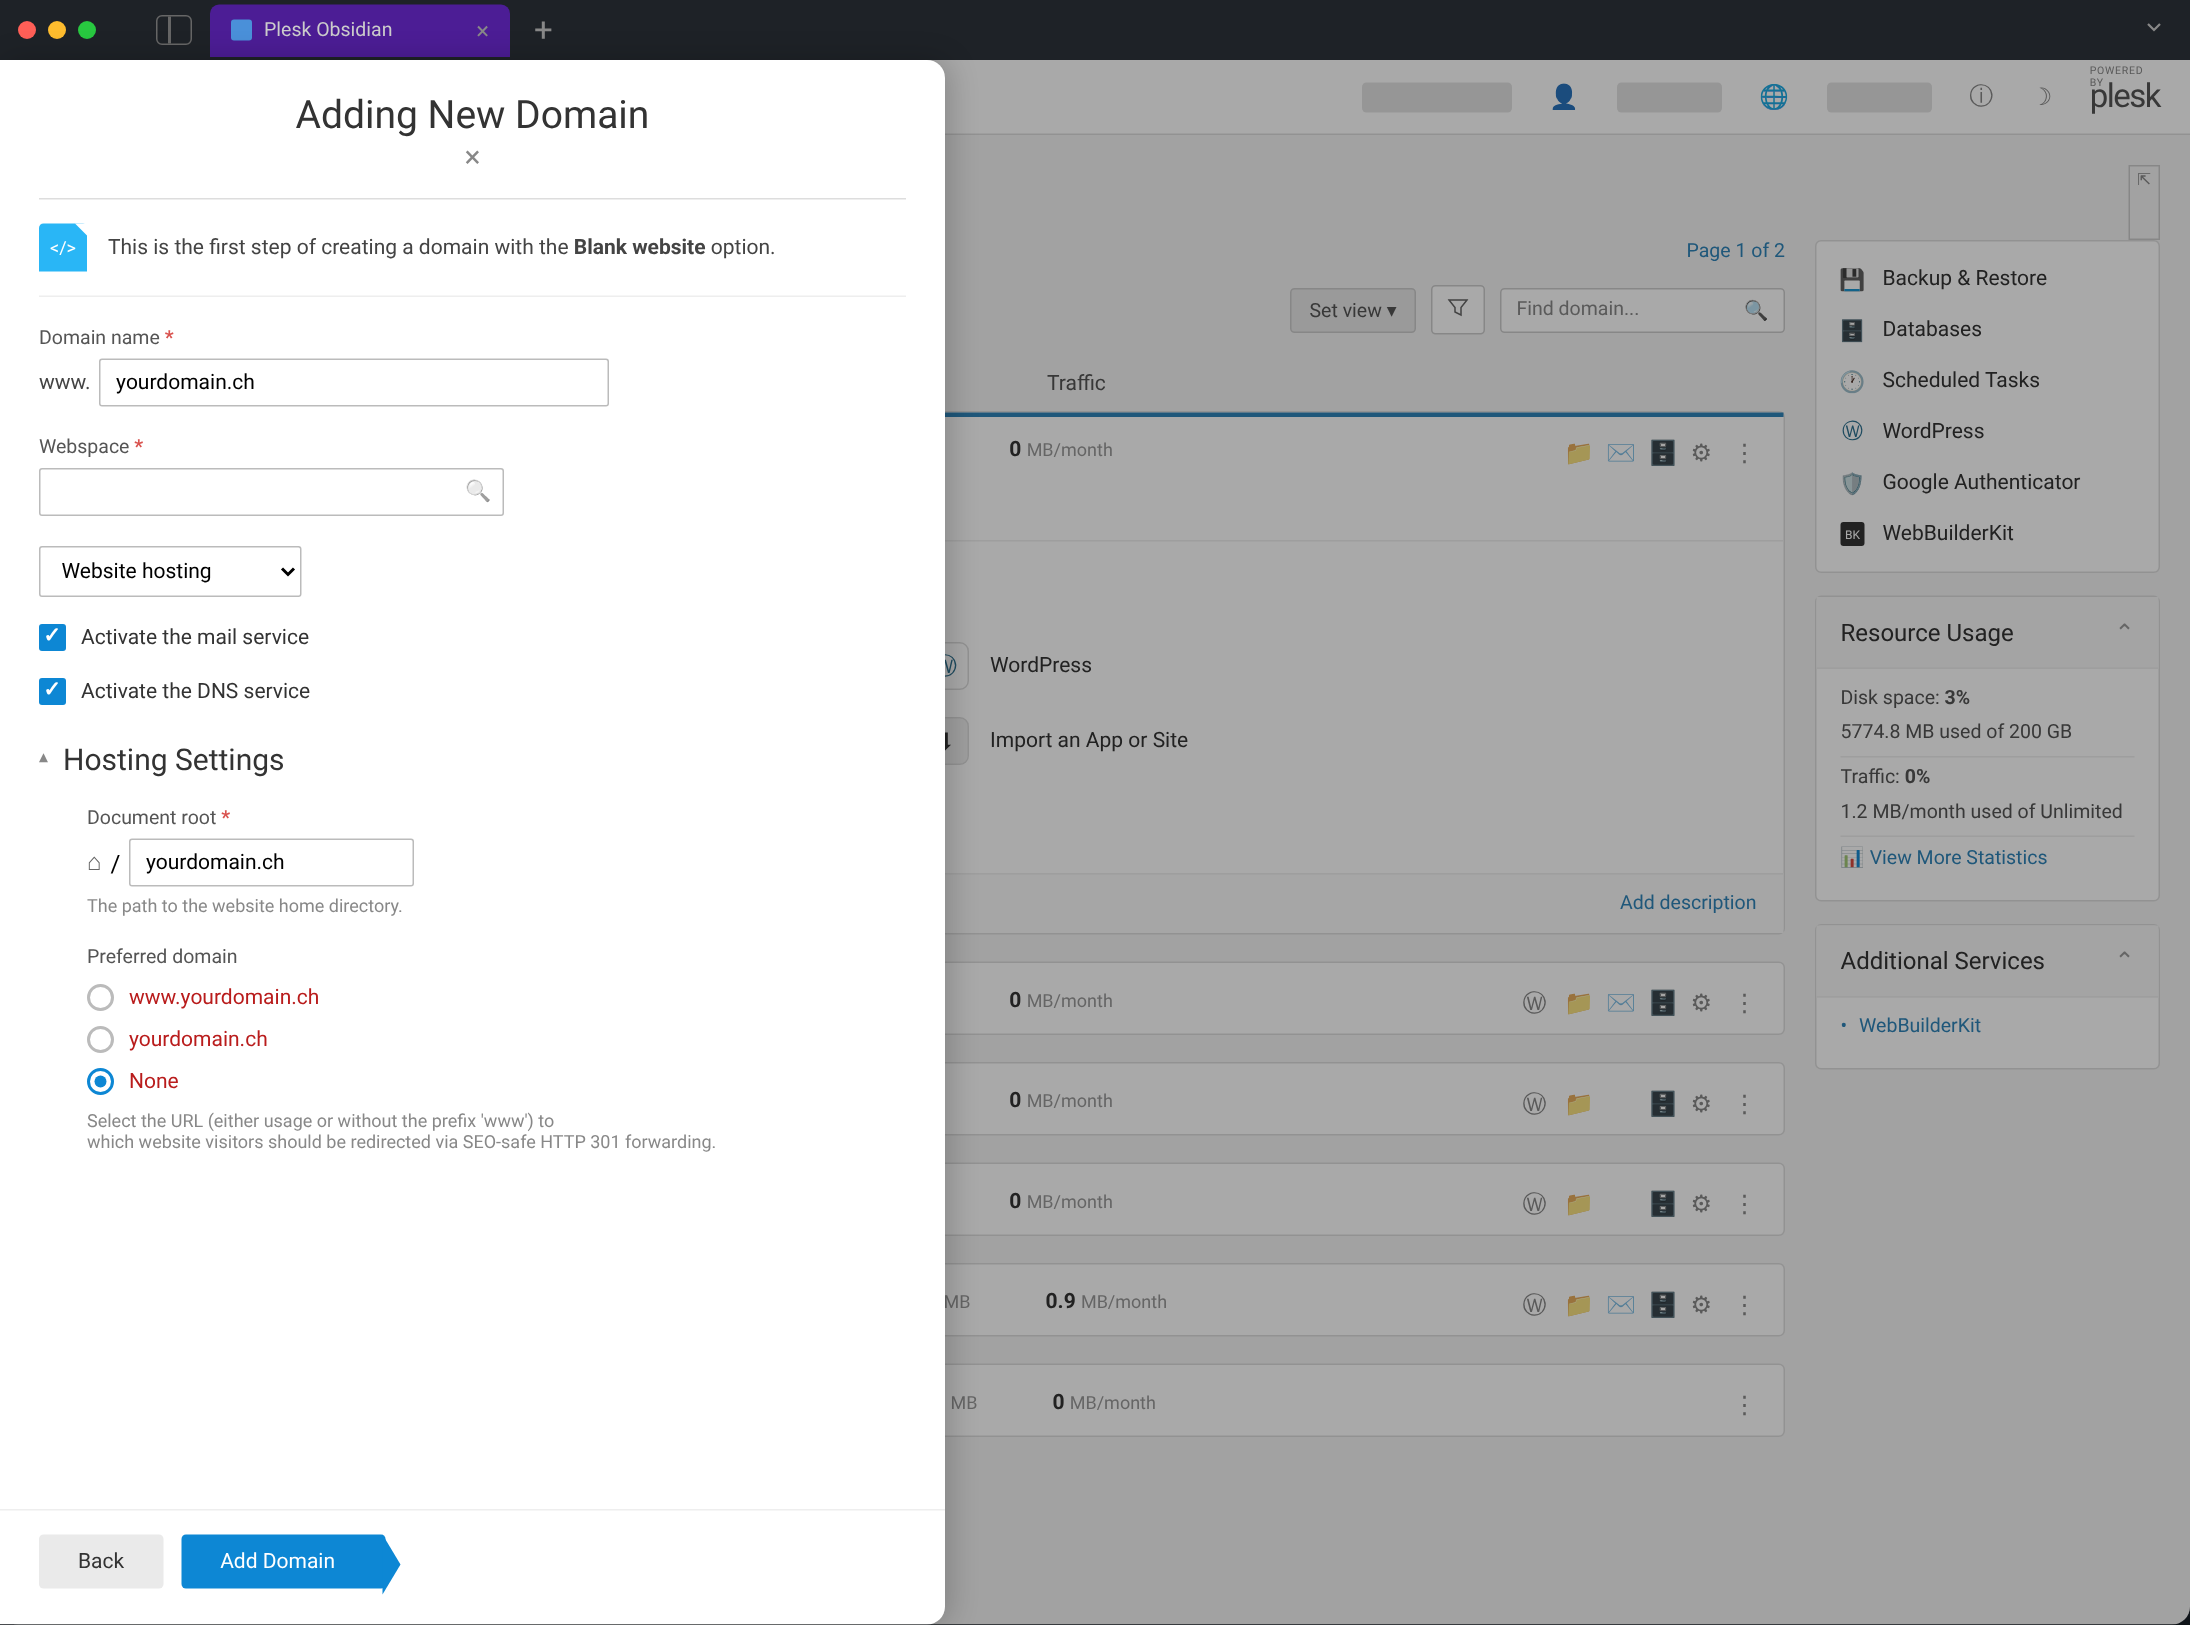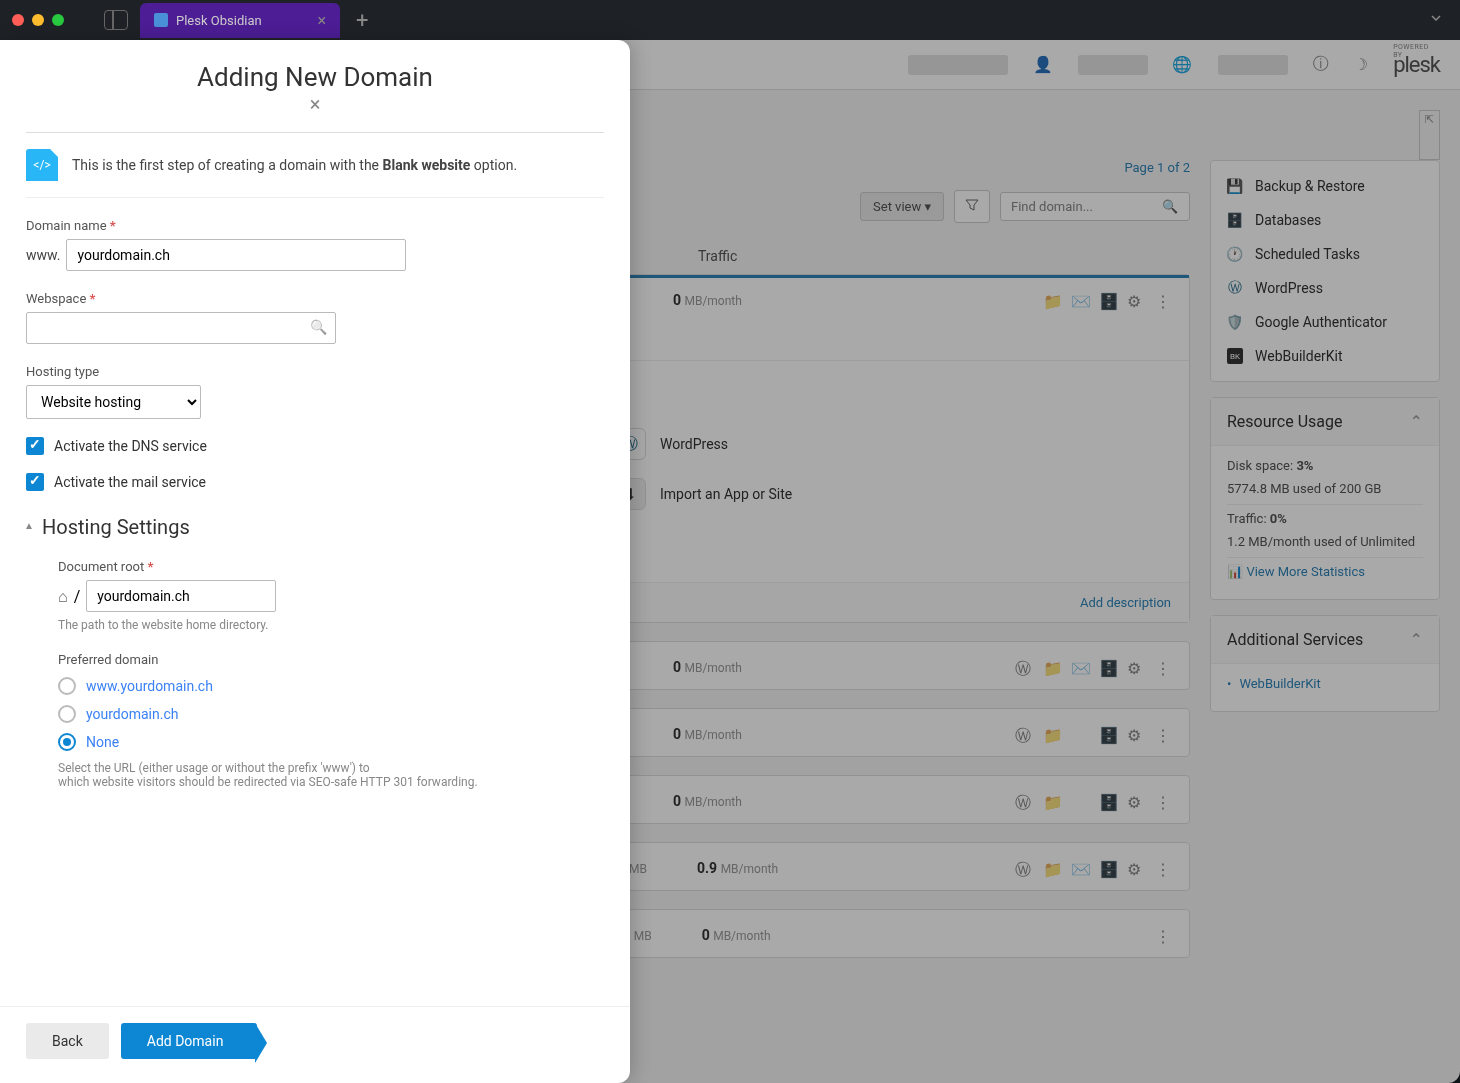--- a/index.html
+++ b/index.html
@@ -109,21 +109,21 @@
 .collapse-head { display: flex; align-items: center; gap: 10px; margin-top: 24px; cursor: pointer; }
 .collapse-caret { color: #888; transform: rotate(180deg); font-size: 12px; }
 .collapse-title { font-size: 20px; color: #333; }
 
 .indent { margin-left: 32px; }
 .docroot-row { display: flex; align-items: center; gap: 6px; }
 .home-icon { font-size: 16px; color: #666; }
 .hint { font-size: 12px; color: #888; margin-top: 6px; }
 
 .radio-group { margin-top: 10px; }
-.radio-row { display: flex; align-items: center; gap: 10px; margin: 10px 0; font-size: 14px; color: #3b82f6; }
+.radio-row { display: flex; align-items: center; gap: 10px; margin: 10px 0; font-size: 14px; color: #b91c1c; }
 .radio { width: 18px; height: 18px; border: 2px solid #bbb; border-radius: 50%; position: relative; }
 .radio.checked { border-color: #0d87d4; }
 .radio.checked::after { content: ""; position: absolute; left: 3px; top: 3px; width: 8px; height: 8px; background: #0d87d4; border-radius: 50%; }
 
 .modal-foot { padding: 16px 26px 24px; border-top: 1px solid #eee; display: flex; gap: 12px; }
 .btn { padding: 10px 26px; font-size: 14px; border: none; border-radius: 3px; cursor: pointer; }
 .btn-back { background: #eaeaea; color: #333; }
 .btn-primary { background: #0d87d4; color: #fff; position: relative; padding-right: 34px; }
 .btn-primary::after { content: ""; position: absolute; right: -10px; top: 0; bottom: 0; width: 0; border-style: solid; border-width: 20px 0 20px 12px; border-color: transparent transparent transparent #0d87d4; }
 
@@ -426,33 +426,32 @@
     </div>
 
     <div class="form-group">
       <label class="form-label req">Webspace</label>
       <div class="webspace-wrap">
         <input type="text" class="webspace-field" value="" style="">
       </div>
     </div>
 
     <div class="form-group">
-      <label class="form-label">Hosting type</label>
       <select class="hosting-select">
         <option>Website hosting</option>
       </select>
     </div>
 
     <div class="checkbox-row">
       <div class="custom-check"></div>
-      <span>Activate the DNS service</span>
+      <span>Activate the mail service</span>
     </div>
     <div class="checkbox-row">
       <div class="custom-check"></div>
-      <span>Activate the mail service</span>
+      <span>Activate the DNS service</span>
     </div>
 
     <div class="collapse-head">
       <span class="collapse-caret">▾</span>
       <span class="collapse-title">Hosting Settings</span>
     </div>
 
     <div class="indent">
       <div class="form-group">
         <label class="form-label req">Document root</label>

